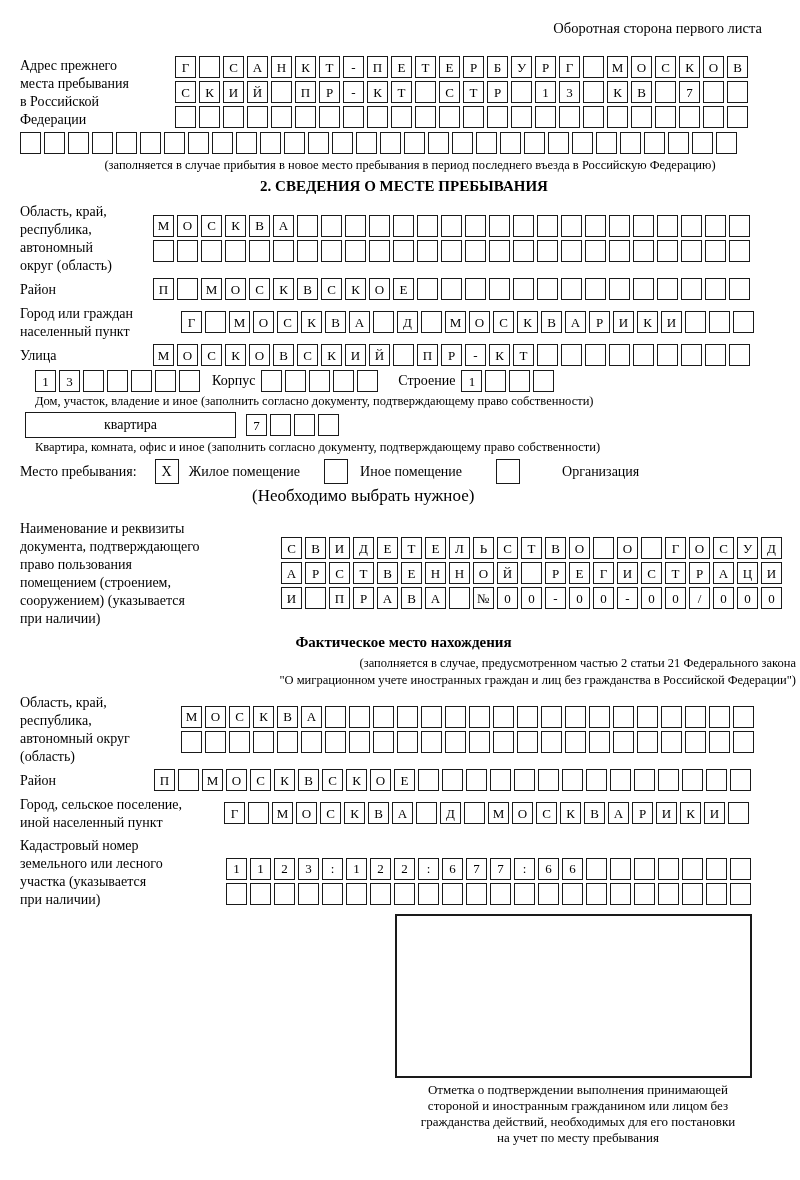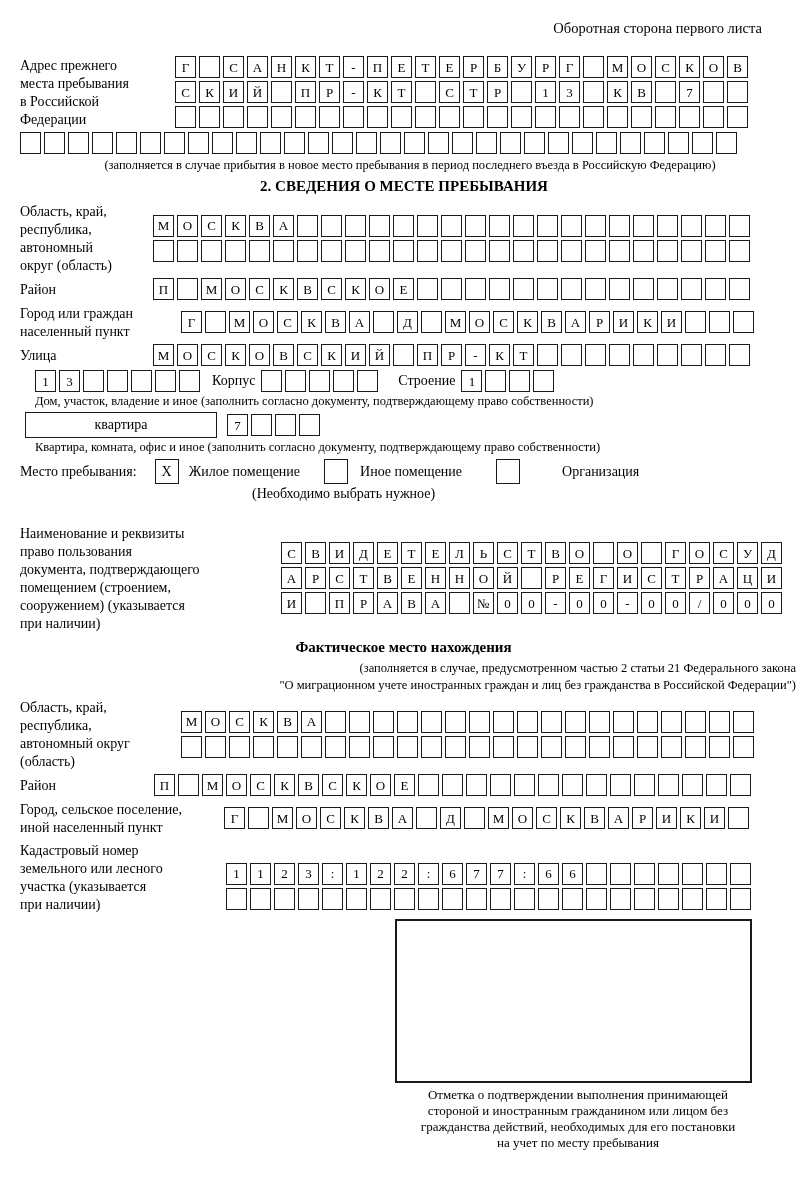--- a/index.html
+++ b/index.html
@@ -29,38 +29,38 @@
 
   .note-center { text-align:center; font-size:12.5px; margin:4px 0 5px 0; }
   .sec-title { text-align:center; font-weight:bold; font-size:15px; margin:4px 0 6px 0; padding-right:12px; }
 
   .house-row { display:flex; align-items:center; margin:4px 0 2px 5px; }
   .big-box {
     border:1.6px solid #1a1a1a; height:26px; flex-shrink:0;
     display:flex; align-items:center; justify-content:center; font-size:14px;
   }
   .dom-box { width:175px; }
-  .kv-box { width:192px; }
+  .kv-box { width:211px; }
   .inline-label { font-size:14px; white-space:nowrap; }
   .ml6{margin-left:6px}.ml10{margin-left:10px}.ml12{margin-left:12px}.ml20{margin-left:20px}
   .note-left { font-size:12.5px; margin:2px 0 3px 15px; }
   .apt-row { display:flex; align-items:center; margin:3px 0 2px 5px; }
 
   .stay-row { display:flex; align-items:center; margin-top:4px; font-size:14px; }
   .cbox {
     width:24px; height:25px; border:1.6px solid #1a1a1a; flex-shrink:0;
     display:flex; align-items:center; justify-content:center; font-size:14px;
   }
   .stay-row .cb1{margin-left:18px}
   .stay-row .lb1{margin-left:10px}
   .stay-row .cb2{margin-left:24px}
   .stay-row .lb2{margin-left:12px}
   .stay-row .cb3{margin-left:34px}
   .stay-row .lb3{margin-left:42px}
-  .stay-note { font-size:14px; margin:2px 0 21px 232px; }
+  .stay-note { font-size:17px; margin:2px 0 12px 232px; }
 
   .doc-block { margin-top:4px;gap:27px; }
   .act-title { text-align:center; font-weight:bold; font-size:15px; margin:6px 0 4px 0; padding-right:13px; }
   .act-notes { text-align:right; font-size:12.5px; line-height:16.5px; margin-bottom:4px; padding-right:4px; }
   .mt18 { margin-top:18px; }
 
   .stamp-box { width:357px; height:164px; border:2px solid #1a1a1a; margin:5px 0 0 375px; background:#fff; }
   .stamp-caption { width:400px; margin:4px 0 0 358px; text-align:center; font-size:13px; line-height:16px; }
 </style>
 </head>
@@ -398,22 +398,22 @@
   <span class="cbox cb2"></span>
   <span class="lb2">Иное помещение</span>
   <span class="cbox cb3"></span>
   <span class="lb3">Организация</span>
 </div>
 <div class="stay-note">(Необходимо выбрать нужное)</div>
 
 <div class="frow doc-block">
   <div class="flabel w234">
       <div>Наименование и реквизиты</div>
+      <div>документа, подтверждающего</div>
       <div>право пользования</div>
-      <div>документа, подтверждающего</div>
       <div>помещением (строением,</div>
       <div>сооружением) (указывается</div>
       <div>при наличии)</div>
     </div>
   <div class="cellcol">
     <div class="cells">
         <span class="cell">С</span>
         <span class="cell">В</span>
         <span class="cell">И</span>
         <span class="cell">Д</span>

